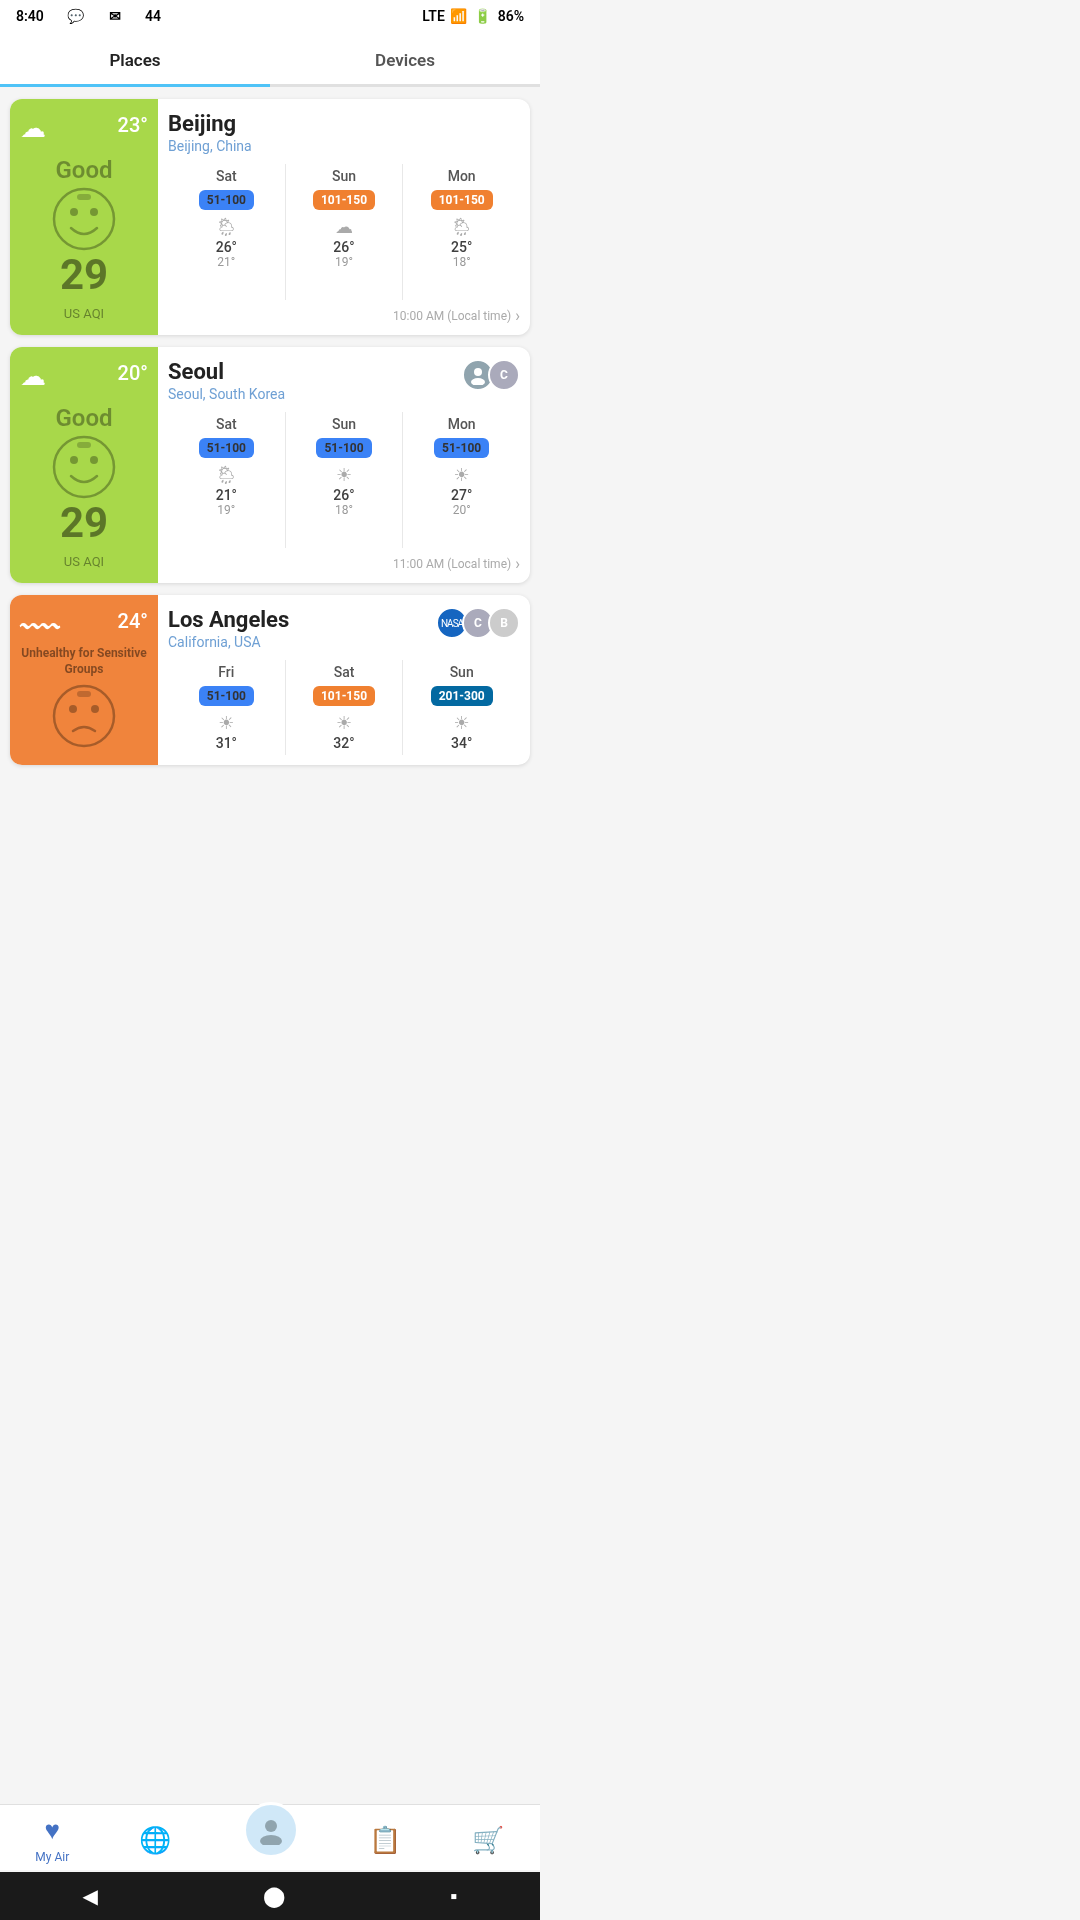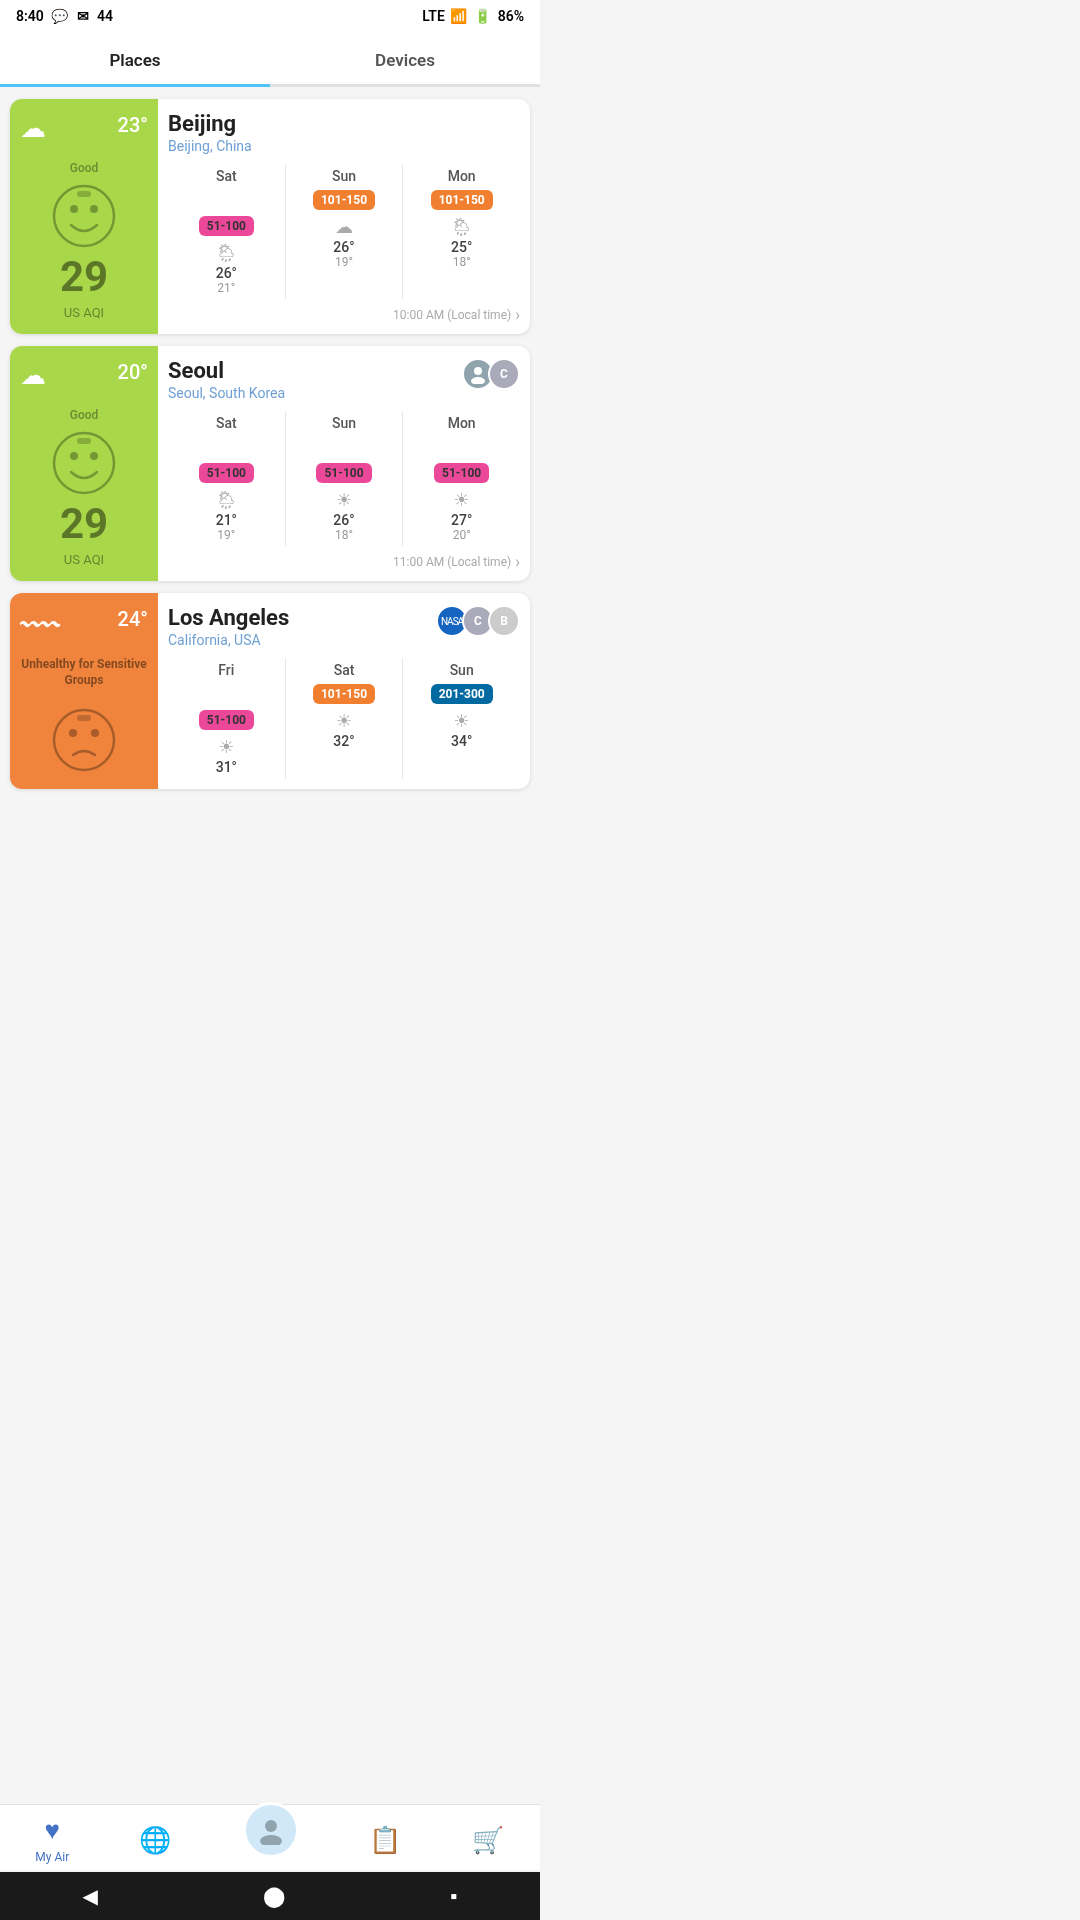--- a/index.html
+++ b/index.html
@@ -15,21 +15,21 @@
     
     .status-bar {
       background: white;
       display: flex;
       justify-content: space-between;
       align-items: center;
       padding: 8px 16px;
       font-size: 14px;
       font-weight: 600;
     }
-    .status-left { display: flex; align-items: center; gap: 8px; }
+    .status-left { display: flex; align-items: center; gap: 24px; }
     .status-right { display: flex; align-items: center; gap: 6px; }
 
     
     .tabs {
       background: white;
       display: flex;
       border-bottom: 3px solid #e0e0e0;
     }
     .tab {
       flex: 1;
@@ -86,36 +86,36 @@
     .card-left-top {
       width: 100%;
       display: flex;
       justify-content: space-between;
       align-items: flex-start;
     }
     .cloud-icon { color: white; font-size: 26px; }
     .temp-left { color: white; font-size: 20px; font-weight: 500; }
 
     .aqi-label {
-      font-size: 12px;
+      font-size: 24px;
       font-weight: 600;
       color: rgba(0,0,0,0.35);
       margin-top: 13px;
     }
 
     .aqi-value {
       font-size: 42px;
       font-weight: 700;
       color: rgba(0,0,0,0.45);
       line-height: 1;
     }
     .aqi-unit {
       font-size: 13px;
       color: rgba(0,0,0,0.4);
-      margin-top: 2px;
+      margin-top: 10px;
     }
 
     .unhealthy-text {
       font-size: 12px;
       font-weight: 700;
       color: rgba(0,0,0,0.45);
       text-align: center;
       margin-top: 4px;
       line-height: 1.3;
     }
@@ -200,21 +200,21 @@
 
     .aqi-badge {
       border-radius: 6px;
       padding: 3px 8px;
       font-size: 12px;
       font-weight: 700;
       color: white;
       margin-bottom: 6px;
       text-align: center;
     }
-    .badge-yellow { background: #ec4899; color: #333; margin-top: 26px; }
+    .badge-yellow { background: #3b82f6; color: #333; }
     .badge-orange { background: #f08030; }
     .badge-purple { background: #0369a1; }
 
     .weather-row {
       display: flex;
       align-items: center;
       gap: 4px;
       margin-bottom: 2px;
     }
     .weather-icon-sm { font-size: 18px; color: #aaa; }

